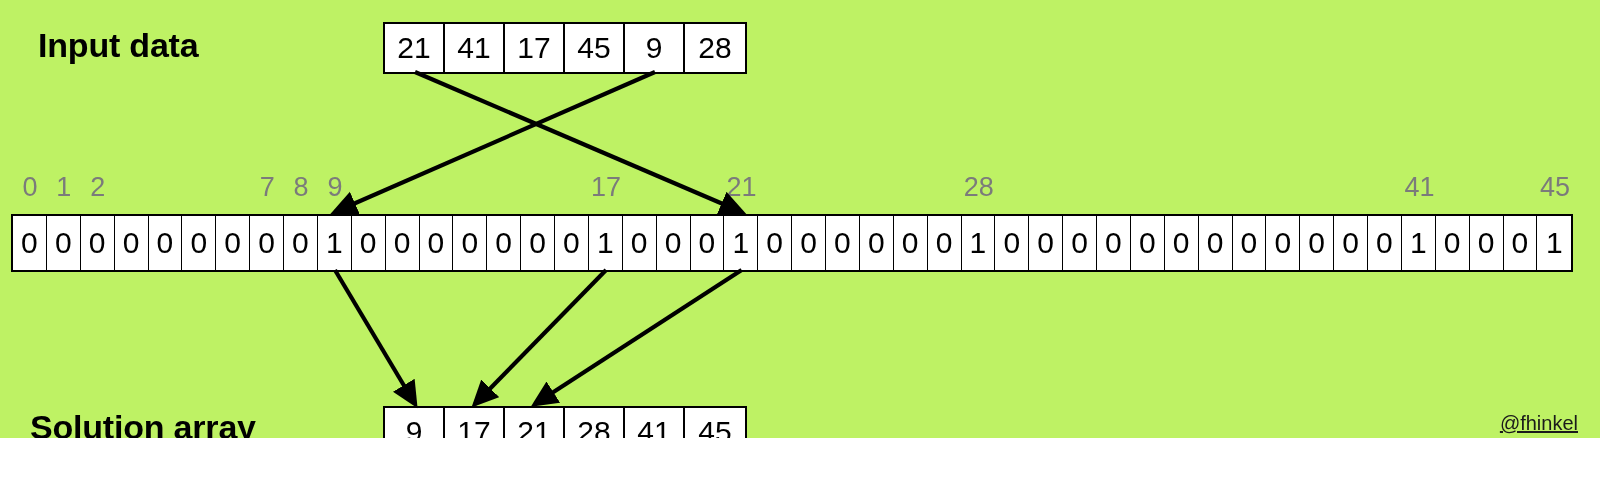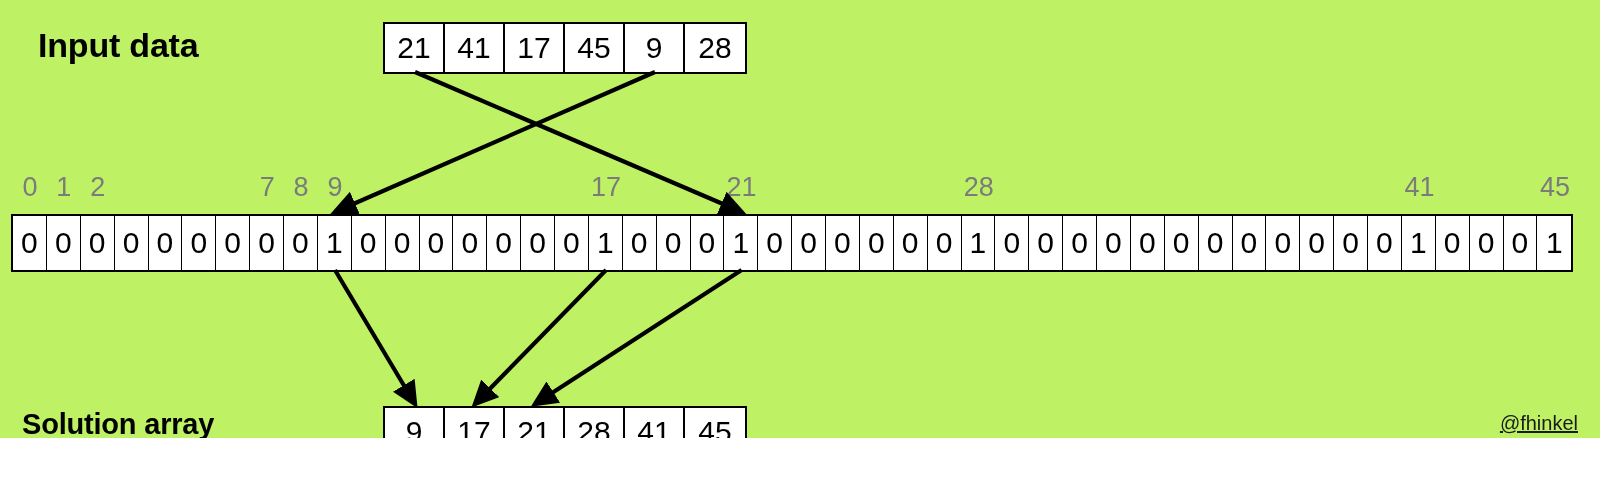--- a/index.html
+++ b/index.html
@@ -21,21 +21,21 @@
 
   
   .section-label {
     position: absolute;
     font-weight: bold;
     color: #000000;
     white-space: nowrap;
     letter-spacing: -0.2px;
   }
   #input-label  { left: 38px;  top: 26px;  font-size: 34px; }
-  #solution-label { left: 22px; top: 408px; font-size: 29px; text-align: right; }
+  #solution-label { left: 30px; top: 408px; font-size: 34px; text-align: right; }
 
   
   .value-array {
     position: absolute;
     display: flex;
     border: 2px solid #000000;
     box-sizing: border-box;
     background: #ffffff;
   }
   .value-cell {

